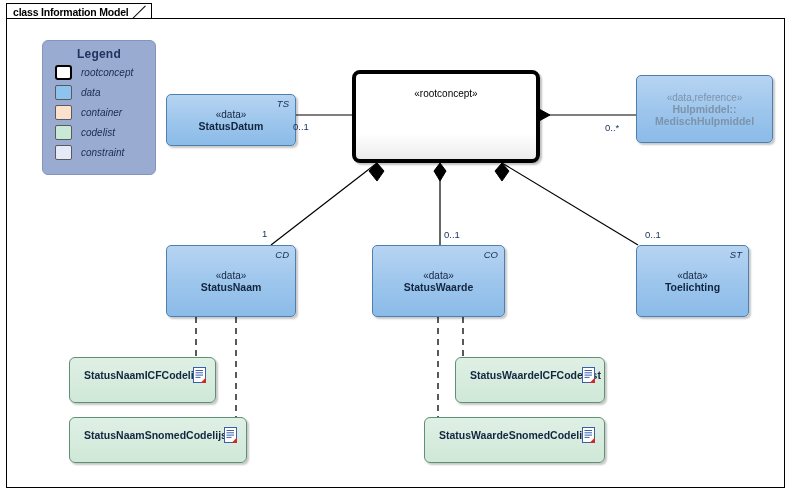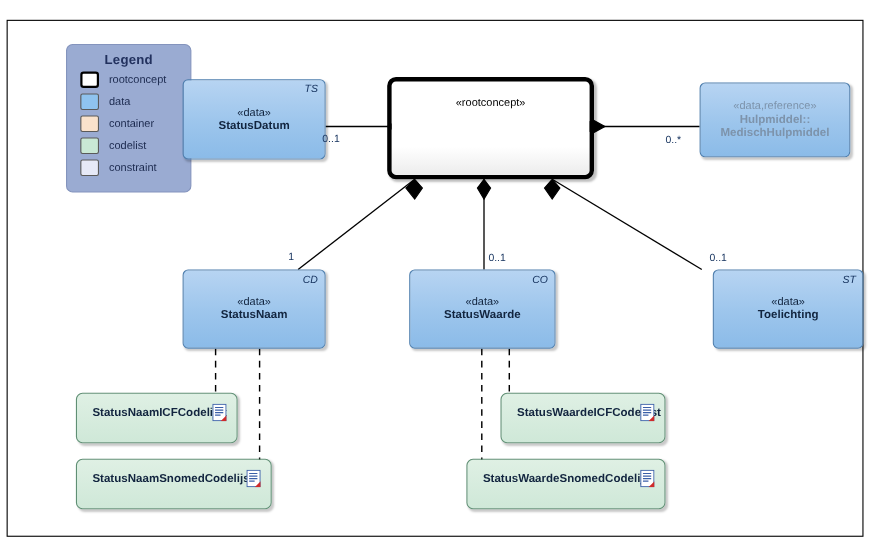--- a/index.html
+++ b/index.html
@@ -10,23 +10,23 @@
   #frame{position:absolute;left:6px;top:18px;width:779px;height:470px;border:1px solid #000;background:#fff;box-sizing:border-box;}
   #tab{position:absolute;left:6px;top:3px;height:17px;border:1px solid #000;border-bottom:none;background:#fff;box-sizing:border-box;
        padding:0 22px 0 6px;display:flex;align-items:center;}
   #tab-label{font-size:10.5px;color:#000;white-space:nowrap;font-weight:600;letter-spacing:-0.2px;}
   #tab-fold{position:absolute;left:0;top:0;width:100%;height:100%;}
 
   
   svg.layer{position:absolute;left:0;top:0;width:795px;height:497px;pointer-events:none;}
 
   
-  #legend{position:absolute;left:60px;top:40px;width:112px;height:133px;background:#9aabd2;border:1px solid #8494bd;border-radius:6px;}
+  #legend{position:absolute;left:42px;top:40px;width:112px;height:133px;background:#9aabd2;border:1px solid #8494bd;border-radius:6px;}
   #legend-title{text-align:center;font-size:12px;font-weight:bold;color:#22315e;margin-top:6px;letter-spacing:.2px;}
-  .legend-row{display:flex;align-items:center;margin:3px 0 0 12px;height:17px;}
+  .legend-row{display:flex;align-items:center;margin:3px 0 0 12px;height:17px;font-style:italic;}
   .swatch{width:17px;height:15px;border:1px solid #5a5a5a;border-radius:2px;box-sizing:border-box;}
   .swatch.root{border:2px solid #000;background:#ffffff;border-radius:3px;}
   .legend-text{font-size:10px;color:#1c2a4f;margin-left:9px;white-space:nowrap;}
 
   
   .node{position:absolute;box-sizing:border-box;border-radius:5px;}
   .node .stereo{font-size:10px;text-align:center;}
   .node .nm{font-size:10.5px;font-weight:bold;text-align:center;}
   .node .corner{position:absolute;right:6px;top:3px;font-size:9.5px;font-style:italic;color:#13305c;}
 
@@ -57,20 +57,26 @@
   .code-node .cl{font-size:10.5px;font-weight:bold;color:#12253f;margin-top:11px;margin-left:14px;white-space:nowrap;}
   .doc-icon{position:absolute;top:9px;width:13px;height:16px;}
 
   .mult{position:absolute;font-size:9.5px;color:#13305c;white-space:nowrap;}
 </style>
 </head>
 <body>
 
 <div id="canvas">
 
+  <div id="tab">
+    <span id="tab-label">class Information Model</span>
+    <svg id="tab-fold" viewBox="0 0 140 17" preserveAspectRatio="none">
+      <path d="M121,17 L135,2" stroke="#000" stroke-width="1" fill="none"></path>
+    </svg>
+  </div>
 
   <div id="frame"></div>
 
   <svg class="layer">
     <g stroke="#000" stroke-width="1.2" fill="none">
 
       <line x1="296" y1="115" x2="352" y2="115"></line>
 
       <line x1="528" y1="115" x2="636" y2="115"></line>
 
@@ -121,21 +127,21 @@
       <span class="legend-text">constraint</span>
     </div>
   </div>
 
   <div class="node root-node" style="left:352px;top:70px;width:188px;height:93px;">
     <div class="inner">
       <div class="stereo">«rootconcept»</div>
     </div>
   </div>
 
-  <div class="node data-node" style="left:166px;top:72px;width:130px;height:73px;">
+  <div class="node data-node" style="left:166px;top:94px;width:130px;height:52px;">
     <span class="corner">TS</span>
     <div class="inner">
       <div class="stereo">«data»</div>
       <div class="nm">StatusDatum</div>
     </div>
   </div>
 
   <div class="node data-node ref-node" style="left:636px;top:75px;width:137px;height:68px;">
     <div class="inner">
       <div class="stereo">«data,reference»</div>
@@ -153,21 +159,21 @@
   </div>
 
   <div class="node data-node" style="left:372px;top:245px;width:133px;height:72px;">
     <span class="corner">CO</span>
     <div class="inner">
       <div class="stereo">«data»</div>
       <div class="nm">StatusWaarde</div>
     </div>
   </div>
 
-  <div class="node data-node" style="left:636px;top:245px;width:137px;height:72px;margin-left:12px;">
+  <div class="node data-node" style="left:636px;top:245px;width:113px;height:72px;">
     <span class="corner">ST</span>
     <div class="inner">
       <div class="stereo">«data»</div>
       <div class="nm">Toelichting</div>
     </div>
   </div>
 
   <div class="node code-node" style="left:69px;top:357px;width:147px;height:46px;">
     <span class="cl">StatusNaamICFCodelijst</span>
     <svg class="doc-icon" style="right:9px;" viewBox="0 0 13 16">

